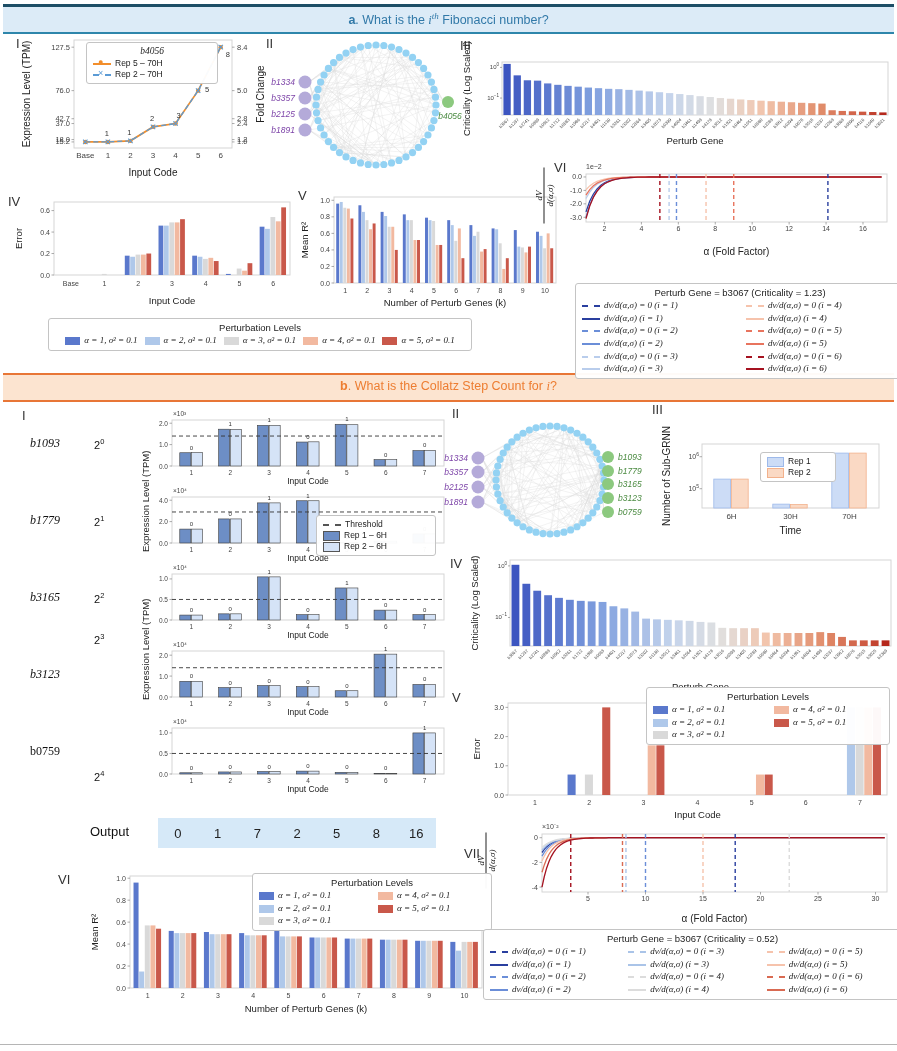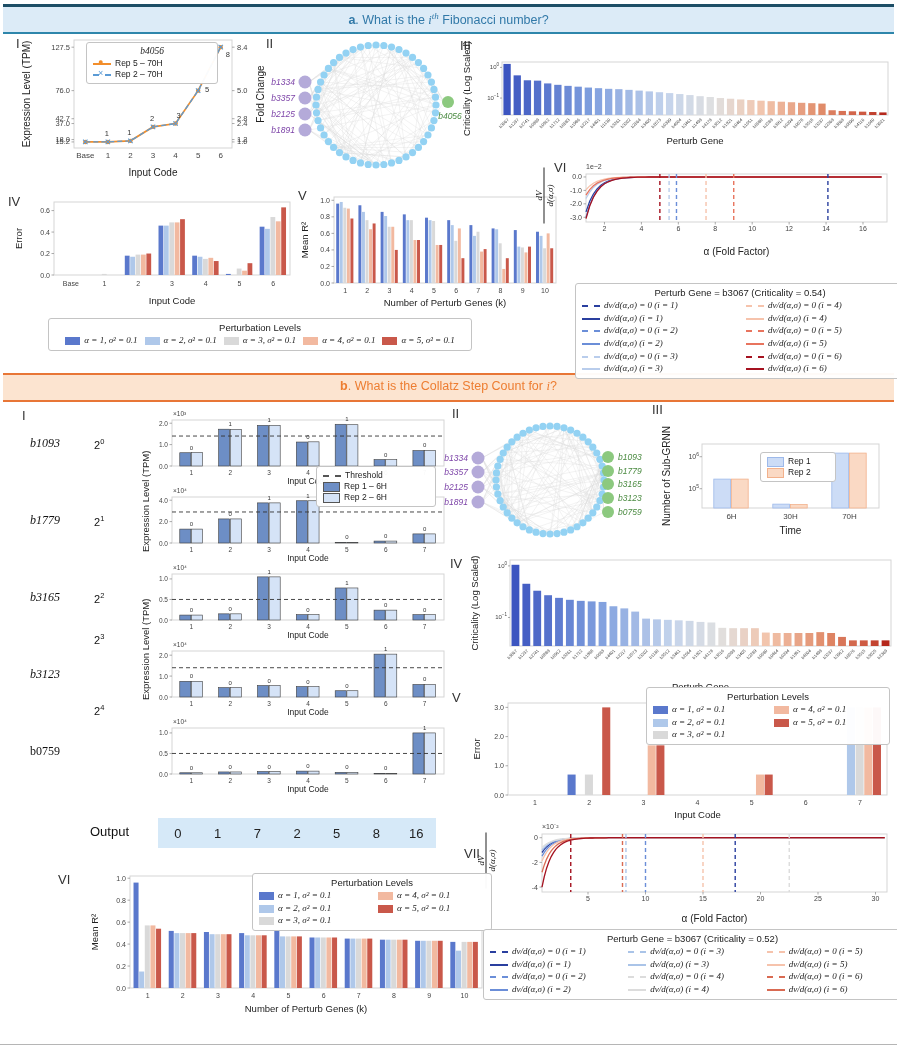--- a/index.html
+++ b/index.html
@@ -1282,21 +1282,21 @@
 
   <div class="glab it" style="left:30px;top:436px">b1093</div>
   <div class="glab it" style="left:30px;top:513px">b1779</div>
   <div class="glab it" style="left:30px;top:590px">b3165</div>
   <div class="glab it" style="left:30px;top:667px">b3123</div>
   <div class="glab" style="left:30px;top:744px">b0759</div>
   <div class="plab" style="left:94px;top:437px"><span>2</span><sup>0</sup></div>
   <div class="plab" style="left:94px;top:514px"><span>2</span><sup>1</sup></div>
   <div class="plab" style="left:94px;top:591px"><span>2</span><sup>2</sup></div>
   <div class="plab" style="left:94px;top:632px"><span>2</span><sup>3</sup></div>
-  <div class="plab" style="left:94px;top:703px"><span>2</span><sup>4</sup></div>
+  <div class="plab" style="left:94px;top:769px"><span>2</span><sup>4</sup></div>
   <div class="vlab" style="left:140px;top:552px">Expression Level (TPM)</div>
   <div class="vlab" style="left:140px;top:700px">Expression Level (TPM)</div>
 
   <div class="outlab" style="left:90px;top:824px">Output</div>
   <div id="out-strip">
       <div class="ocell">0</div>
       <div class="ocell">1</div>
       <div class="ocell">7</div>
       <div class="ocell">2</div>
       <div class="ocell">5</div>
@@ -1314,21 +1314,21 @@
           <span class="lbl">Rep 5 – 70H</span>
         </div>
         <div class="li">
           <span class="lsm dsh" style="border-top-color: rgb(91, 155, 213);">
             <span class="mkr" style="color: rgb(91, 155, 213);">×</span>
           </span>
           <span class="lbl">Rep 2 – 70H</span>
         </div>
       </div>
   </div>
-  <div class="lgbox" style="left:316px;top:466px;width:106px">
+  <div class="lgbox" style="left:316px;top:515px;width:106px">
     <div>
         <div class="li">
           <span class="lsm dsh" style="border-top-color: rgb(85, 85, 85);"></span>
           <span class="lbl">Threshold</span>
         </div>
         <div class="li">
           <span class="swt" style="background: rgb(109, 142, 197); border: 1px solid rgb(85, 85, 85);"></span>
           <span class="lbl">Rep 1 – 6H</span>
         </div>
         <div class="li">
@@ -1368,21 +1368,21 @@
           <span class="swt" style="background: rgb(242, 185, 160);"></span>
           <span class="lbl">α = 4, σ² = 0.1</span>
         </div>
         <div class="li">
           <span class="swt" style="background: rgb(201, 88, 74);"></span>
           <span class="lbl">α = 5, σ² = 0.1</span>
         </div>
       </div>
   </div>
   <div class="lgbox math" style="left:575px;top:283px;width:316px">
-    <div class="lgtitle">Perturb Gene = b3067 (Criticality = 0.54)</div>
+    <div class="lgtitle">Perturb Gene = b3067 (Criticality = 1.23)</div>
     <div class="g2">
         <div class="li">
           <span class="lsm dsh" style="border-top-color: rgb(42, 63, 159);"></span>
           <span class="lbl">dv/d(α,σ) = 0 (i = 1)</span>
         </div>
         <div class="li">
           <span class="lsm dsh" style="border-top-color: rgb(246, 195, 172);"></span>
           <span class="lbl">dv/d(α,σ) = 0 (i = 4)</span>
         </div>
         <div class="li">

